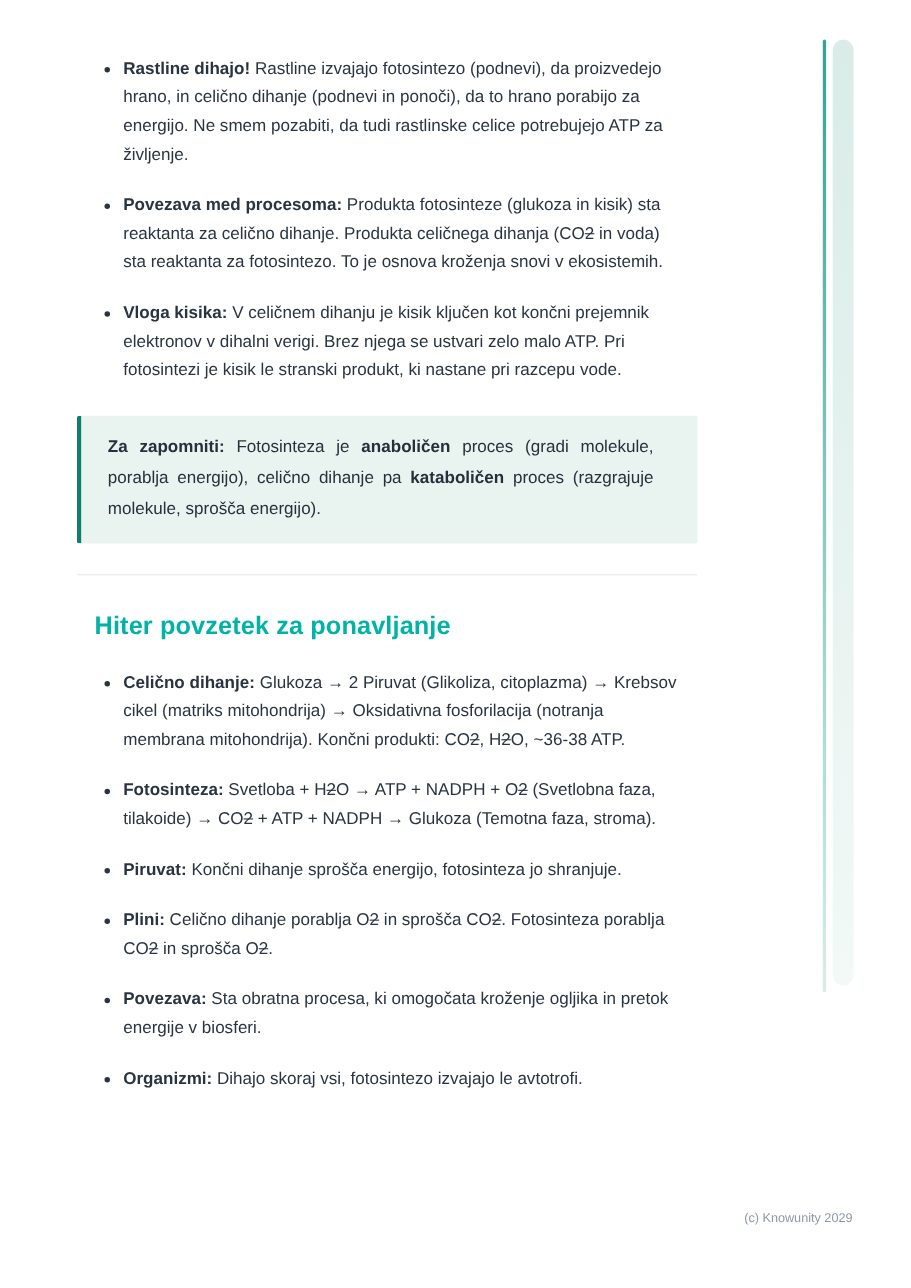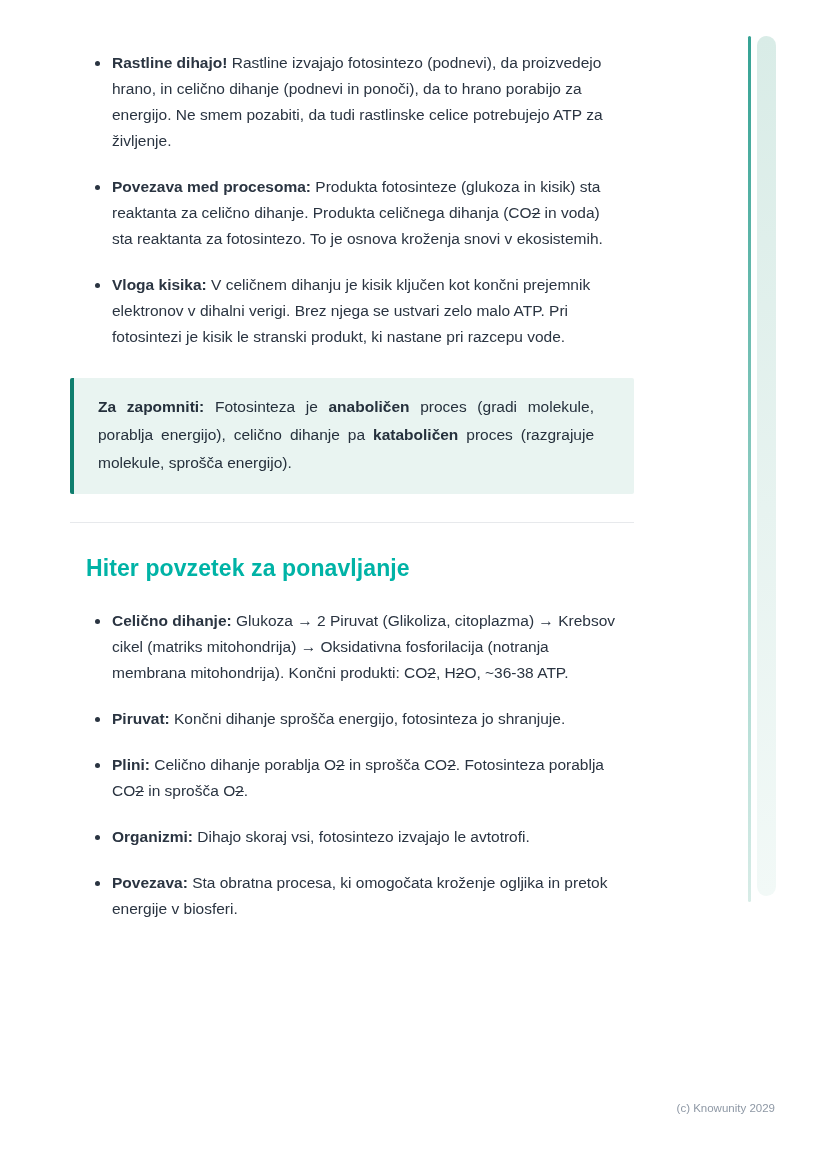--- a/index.html
+++ b/index.html
@@ -114,24 +114,25 @@
     <div class="callout">
       <p class="callout-text"><span class="seg-bold">Za zapomniti:</span><span> Fotosinteza je </span><span class="seg-bold">anaboličen</span><span> proces (gradi molekule, porablja energijo), celično dihanje pa </span><span class="seg-bold">kataboličen</span><span> proces (razgrajuje molekule, sprošča energijo).</span></p>
     </div>
 
     <hr class="divider">
 
     <h2 class="heading">Hiter povzetek za ponavljanje</h2>
 
     <ul class="bullets">
       <li><span class="seg-bold">Celično dihanje:</span><span> Glukoza → 2 Piruvat (Glikoliza, citoplazma) → Krebsov cikel (matriks mitohondrija) → Oksidativna fosforilacija (notranja membrana mitohondrija). Končni produkti: CO</span><span class="seg-strike">2</span><span>, H</span><span class="seg-strike">2</span><span>O, ~36-38 ATP.</span></li>
+      <li><span class="seg-bold">Fotosinteza:</span><span> Svetloba + H</span><span class="seg-strike">2</span><span>O → ATP + NADPH + O</span><span class="seg-strike">2</span><span> (Svetlobna faza, tilakoide) → CO</span><span class="seg-strike">2</span><span> + ATP + NADPH → Glukoza (Temotna faza, stroma).</span></li>
       <li><span class="seg-bold">Piruvat:</span><span> Končni dihanje sprošča energijo, fotosinteza jo shranjuje.</span></li>
       <li><span class="seg-bold">Plini:</span><span> Celično dihanje porablja O</span><span class="seg-strike">2</span><span> in sprošča CO</span><span class="seg-strike">2</span><span>. Fotosinteza porablja CO</span><span class="seg-strike">2</span><span> in sprošča O</span><span class="seg-strike">2</span><span>.</span></li>
+      <li><span class="seg-bold">Povezava:</span><span> Sta obratna procesa, ki omogočata kroženje ogljika in pretok energije v biosferi.</span></li>
       <li><span class="seg-bold">Organizmi:</span><span> Dihajo skoraj vsi, fotosintezo izvajajo le avtotrofi.</span></li>
-      <li><span class="seg-bold">Povezava:</span><span> Sta obratna procesa, ki omogočata kroženje ogljika in pretok energije v biosferi.</span></li>
     </ul>
 
   </div>
 
   <div class="side-line"></div>
   <div class="side-strip"></div>
 
   <div class="footer">(c) Knowunity 2029</div>
 </div>
 

